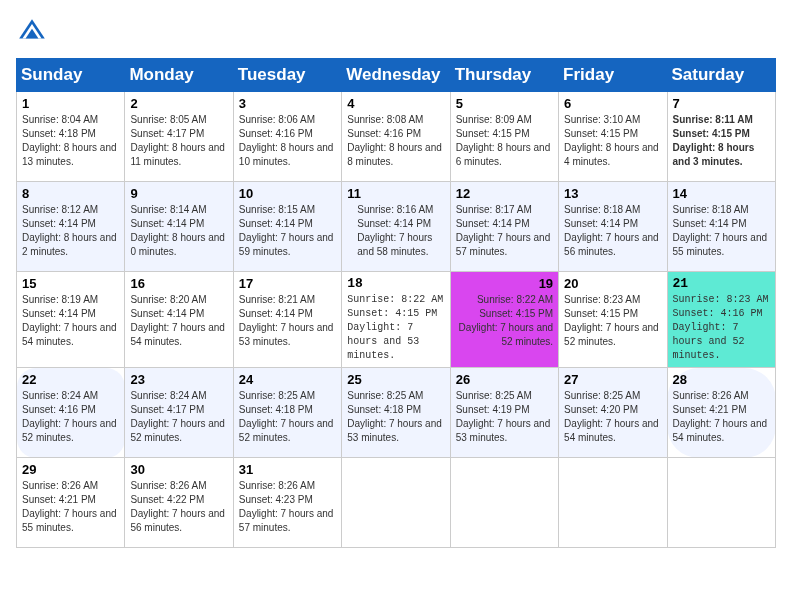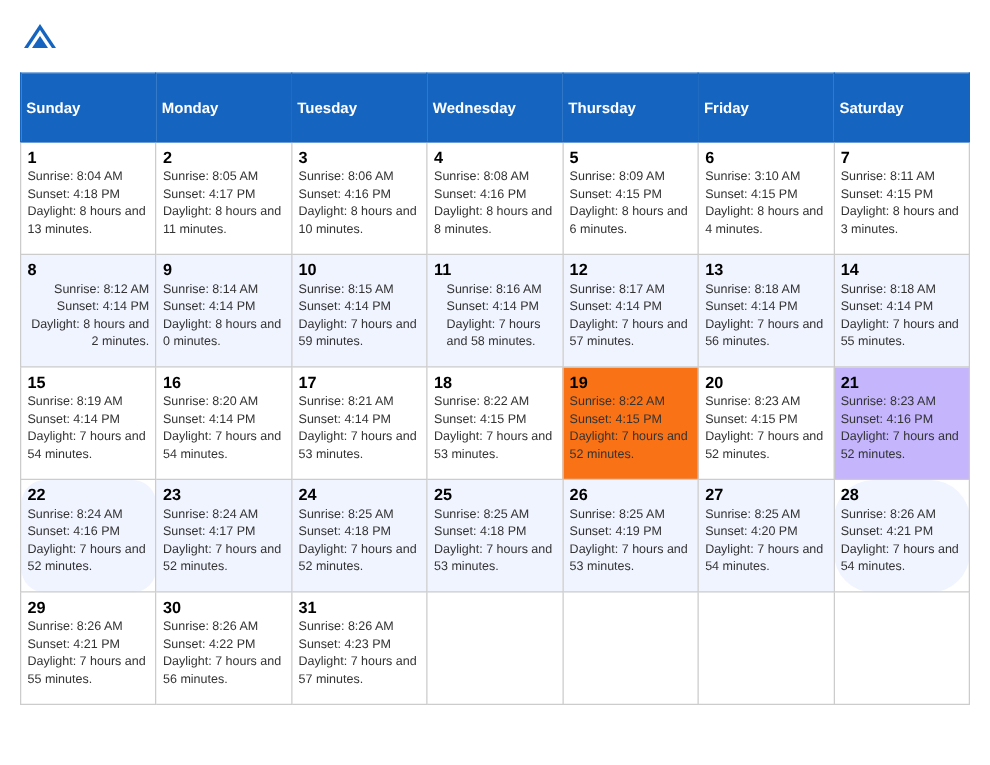--- a/index.html
+++ b/index.html
@@ -45,23 +45,23 @@
       color: #555;
     }
     table {
       width: 100%;
       border-collapse: collapse;
       font-size: 11px;
     }
     th {
       background: #1565c0;
       color: #fff;
-      padding: 20px 4px;
+      padding: 6px 4px;
       text-align: left;
-      font-size: 12px;
+      font-size: 17px;
       font-weight: bold;
       border: 1px solid #1565c0;
     }
     td {
       border: 1px solid #ccc;
       vertical-align: top;
       padding: 4px 5px;
       width: 14.28%;
       min-height: 80px;
       height: 90px;
@@ -153,29 +153,29 @@
 Daylight: 8 hours and 6 minutes.</div>
         </td>
         <td style="background: rgb(255, 255, 255);">
           <span class="day-num">6</span>
           <div class="cell-text" style="white-space: pre-line;">Sunrise: 3:10 AM
 Sunset: 4:15 PM
 Daylight: 8 hours and 4 minutes.</div>
         </td>
         <td style="background: rgb(255, 255, 255);">
           <span class="day-num">7</span>
-          <div class="cell-text" style="white-space: pre-line;">Sunrise: 8:11 AM
+          <div class="cell-text" style="white-space: pre-line; font-weight: bold;">Sunrise: 8:11 AM
 Sunset: 4:15 PM
 Daylight: 8 hours and 3 minutes.</div>
         </td>
       </tr>
       <tr>
         <td style="background: rgb(240, 244, 255);">
           <span class="day-num">8</span>
-          <div class="cell-text" style="white-space: pre-line; text-align: right;">Sunrise: 8:12 AM
+          <div class="cell-text" style="white-space: pre-line;">Sunrise: 8:12 AM
 Sunset: 4:14 PM
 Daylight: 8 hours and 2 minutes.</div>
         </td>
         <td style="background: rgb(240, 244, 255);">
           <span class="day-num">9</span>
           <div class="cell-text" style="white-space: pre-line;">Sunrise: 8:14 AM
 Sunset: 4:14 PM
 Daylight: 8 hours and 0 minutes.</div>
         </td>
         <td style="background: rgb(240, 244, 255);">
@@ -221,39 +221,39 @@
           <div class="cell-text" style="white-space: pre-line;">Sunrise: 8:20 AM
 Sunset: 4:14 PM
 Daylight: 7 hours and 54 minutes.</div>
         </td>
         <td style="background: rgb(255, 255, 255);">
           <span class="day-num">17</span>
           <div class="cell-text" style="white-space: pre-line;">Sunrise: 8:21 AM
 Sunset: 4:14 PM
 Daylight: 7 hours and 53 minutes.</div>
         </td>
-        <td style="background: rgb(255, 255, 255);">
+        <td style="background: rgb(255, 255, 255); font-family: Liberation Mono, monospace;">
           <span class="day-num">18</span>
           <div class="cell-text" style="white-space: pre-line;">Sunrise: 8:22 AM
 Sunset: 4:15 PM
 Daylight: 7 hours and 53 minutes.</div>
         </td>
-        <td style="background: #f97316;">
+        <td style="background: #d946ef; text-align: right;">
           <span class="day-num">19</span>
           <div class="cell-text" style="white-space: pre-line;">Sunrise: 8:22 AM
 Sunset: 4:15 PM
 Daylight: 7 hours and 52 minutes.</div>
         </td>
         <td style="background: rgb(255, 255, 255);">
           <span class="day-num">20</span>
           <div class="cell-text" style="white-space: pre-line;">Sunrise: 8:23 AM
 Sunset: 4:15 PM
 Daylight: 7 hours and 52 minutes.</div>
         </td>
-        <td style="background: #c4b5fd;">
+        <td style="background: #5eead4; font-family: Liberation Mono, monospace;">
           <span class="day-num">21</span>
           <div class="cell-text" style="white-space: pre-line;">Sunrise: 8:23 AM
 Sunset: 4:16 PM
 Daylight: 7 hours and 52 minutes.</div>
         </td>
       </tr>
       <tr>
         <td style="background: rgb(240, 244, 255); border-radius: 19px;">
           <span class="day-num">22</span>
           <div class="cell-text" style="white-space: pre-line;">Sunrise: 8:24 AM

